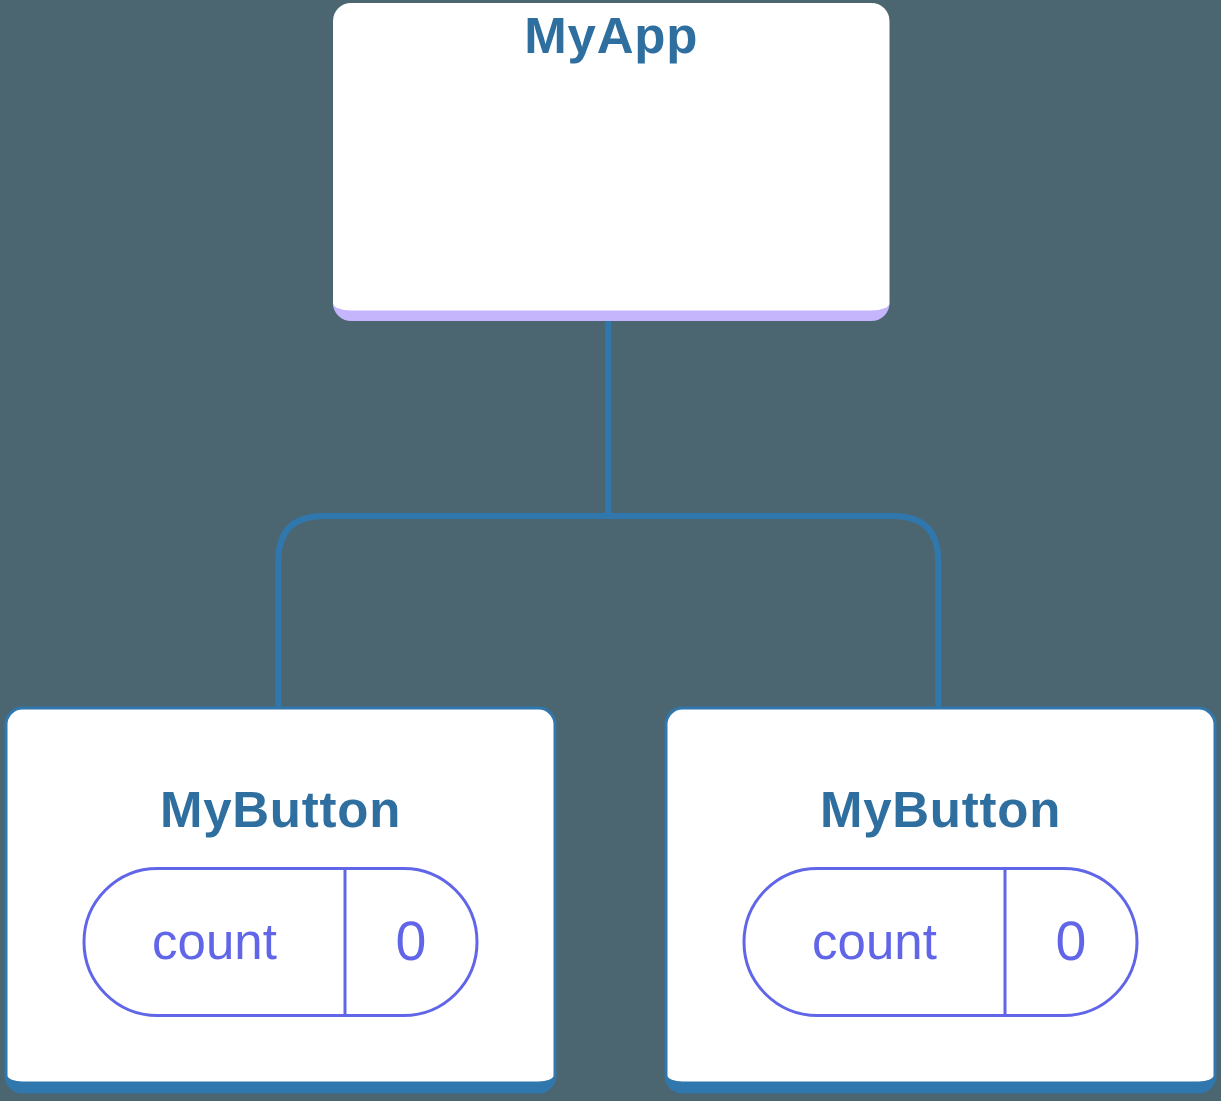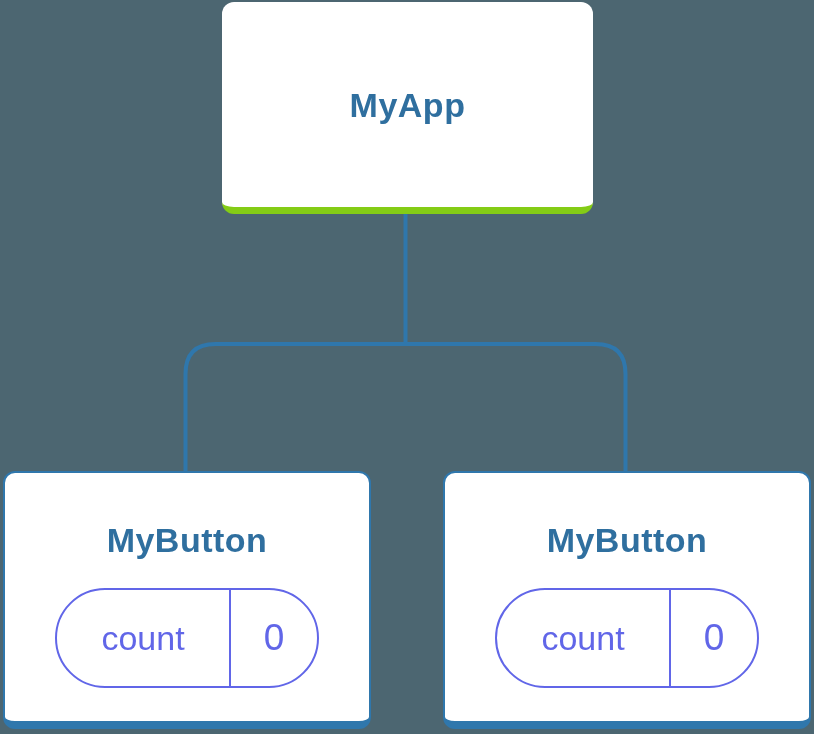--- a/index.html
+++ b/index.html
@@ -26,23 +26,22 @@
     position: absolute;
     background: #FFFFFF;
     border-radius: 12px;
     box-sizing: border-box;
   }
   .node-root {
     left: 222px;
     top: 2px;
     width: 371px;
     height: 212px;
-    border-bottom: 7px solid #84cc16;
+    border-bottom: 7px solid #c4b5fd;
     display: flex;
-    align-items: center;
     justify-content: center;
   }
   .node-child {
     top: 471px;
     width: 368px;
     height: 258px;
     border: 2px solid #2F77AC;
     border-bottom: 8px solid #2F77AC;
     display: flex;
     flex-direction: column;
@@ -53,21 +52,21 @@
   .node-child-right { left: 443px; }
   .node-label {
     color: #2F6F9F;
     font-size: 34px;
     font-weight: 600;
     letter-spacing: 0.5px;
     line-height: 44px;
     white-space: nowrap;
   }
   .state-pill {
-    margin-top: 26px;
+    margin-top: 16px;
     width: 264px;
     height: 100px;
     border: 2px solid #6166E8;
     border-radius: 50px;
     box-sizing: border-box;
     display: flex;
     align-items: stretch;
     background: #FFFFFF;
     color: #6166E8;
   }

